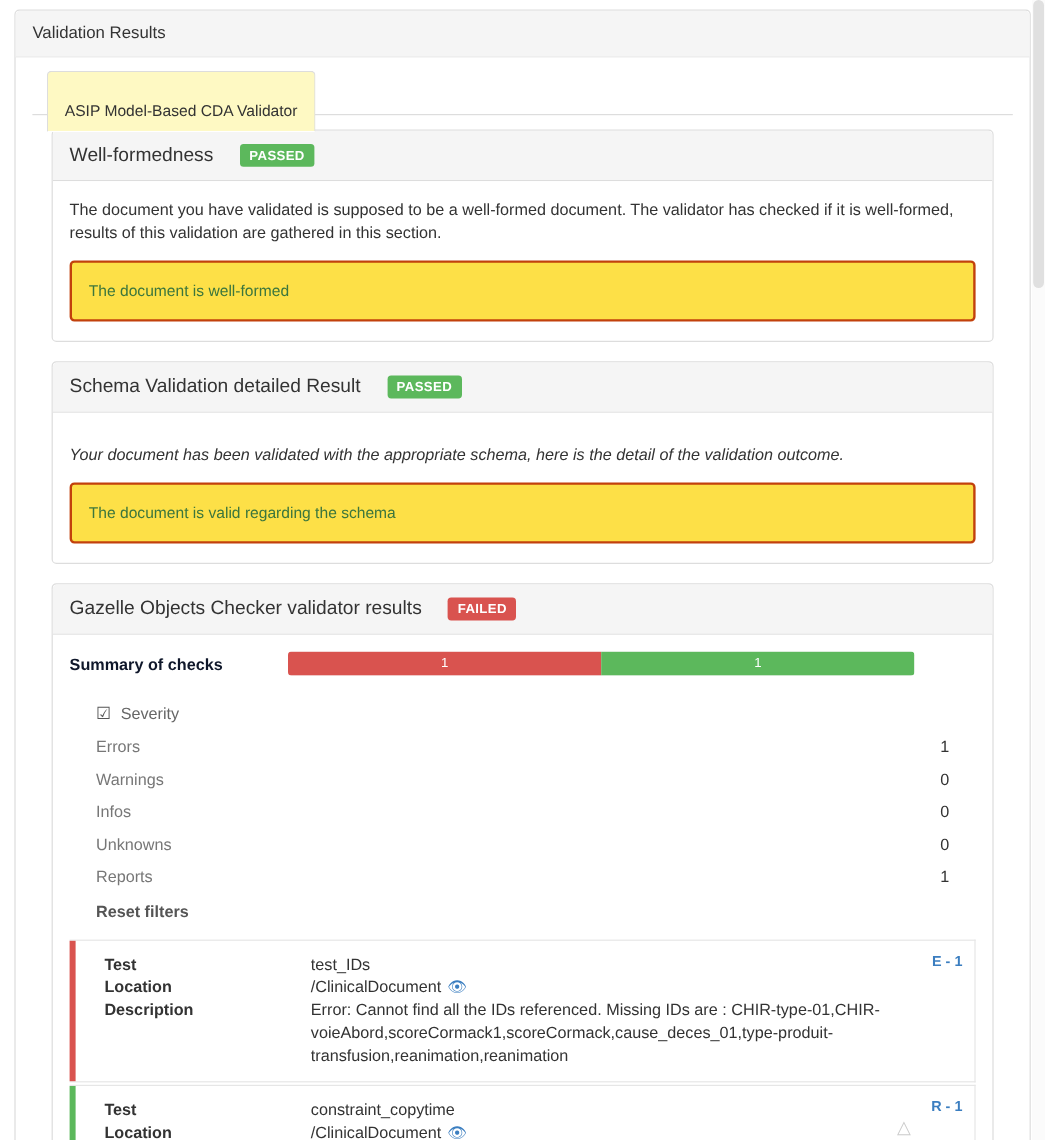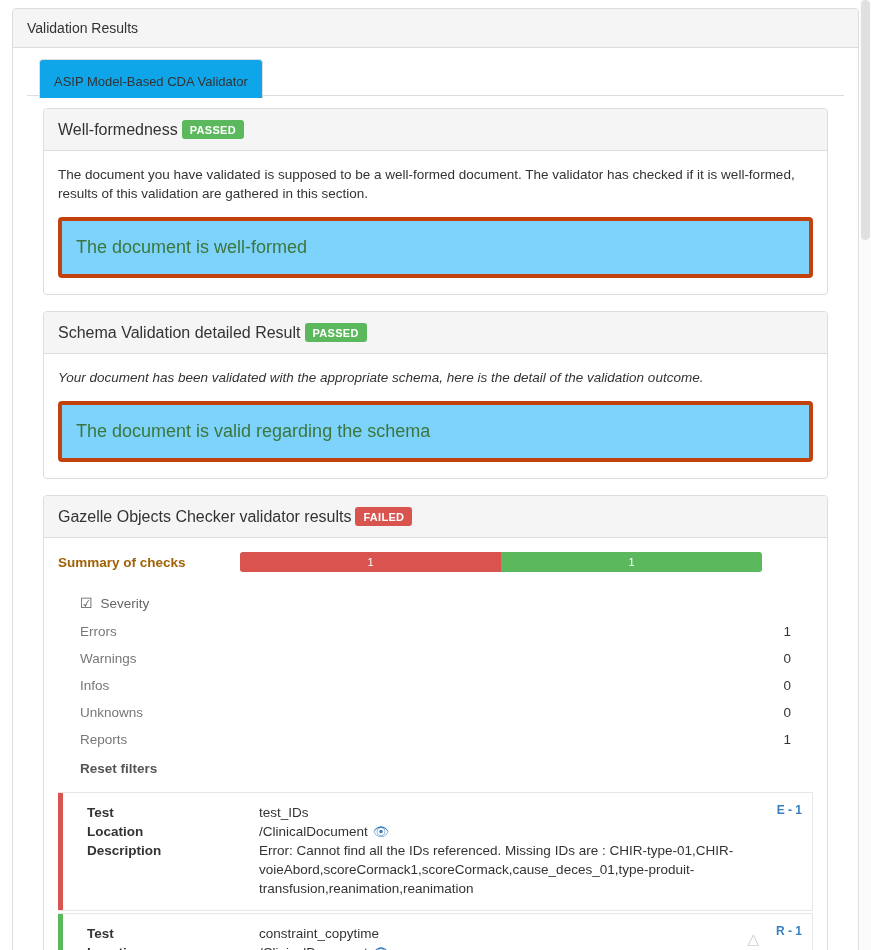--- a/index.html
+++ b/index.html
@@ -39,27 +39,27 @@
 
   
   .tabs {
     border-bottom: 1px solid #dddddd;
     padding-left: 12px;
     height: 38px;
     position: relative;
   }
   .tab {
     display: inline-block;
-    padding: 14px 14px 9px 14px;
+    padding: 25px 14px 9px 14px;
     font-size: 13px;
     color: #333333;
     border: 1px solid #dddddd;
     border-bottom: 1px solid #ffffff;
     border-radius: 4px 4px 0 0;
-    background: #0ea5e9;
+    background: #fef9c3;
     position: relative;
     top: 1px;
     cursor: pointer;
   }
 
   .tab-content {
     padding: 12px 16px 0 16px;
   }
 
   
@@ -69,21 +69,21 @@
     margin-bottom: 16px;
     background: #ffffff;
   }
   .panel-heading {
     background: #f5f5f5;
     border-bottom: 1px solid #dddddd;
     border-radius: 4px 4px 0 0;
     padding: 11px 14px;
     display: flex;
     align-items: center;
-    gap: 4px;
+    gap: 22px;
   }
   .panel-title {
     font-size: 16px;
     color: #333333;
     font-weight: normal;
   }
   .panel-body {
     padding: 14px 14px 16px 14px;
   }
 
@@ -98,41 +98,41 @@
   }
   .badge-passed { background: #5cb85c; }
   .badge-failed { background: #d9534f; }
 
   .para {
     font-size: 13.5px;
     line-height: 19px;
     color: #333333;
     margin: 0 0 14px 0;
   }
-  .para-italic { font-style: italic; }
+  .para-italic { font-style: italic; margin-top: 11px; }
 
   .alert-success {
-    background: #7dd3fc;
-    border: 4px solid #c2410c;
+    background: #fde047;
+    border: 2px solid #c2410c;
     border-radius: 4px;
     color: #3c763d;
     padding: 16px 14px;
-    font-size: 18px;
+    font-size: 13px;
   }
 
   
   .summary-row {
     display: flex;
     align-items: center;
     margin-bottom: 18px;
   }
   .summary-label {
     font-size: 13.5px;
     font-weight: bold;
-    color: #a16207;
+    color: #0f172a;
     width: 182px;
     flex: 0 0 182px;
   }
   .progress {
     flex: 1;
     height: 20px;
     border-radius: 3px;
     overflow: hidden;
     display: flex;
     background: #f5f5f5;

